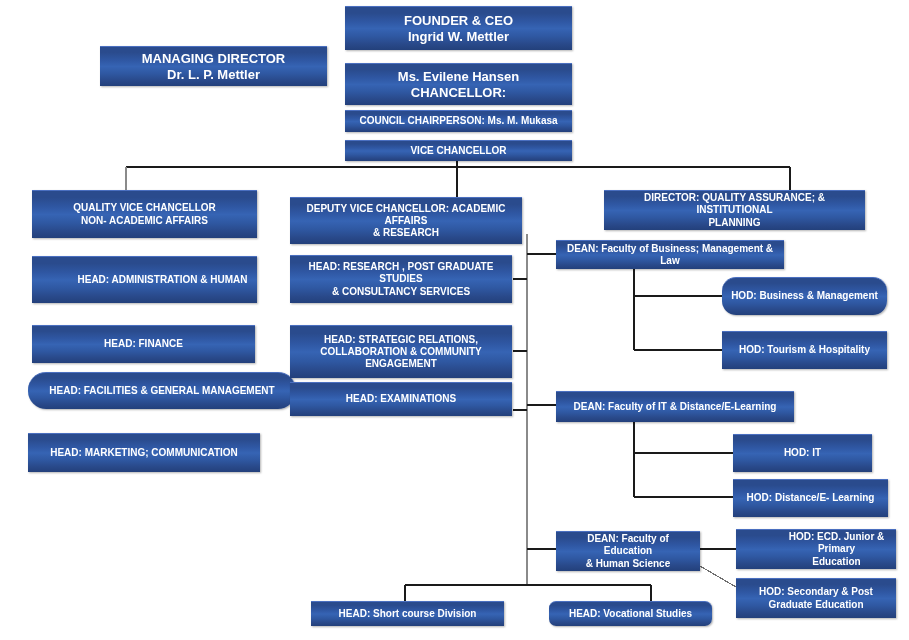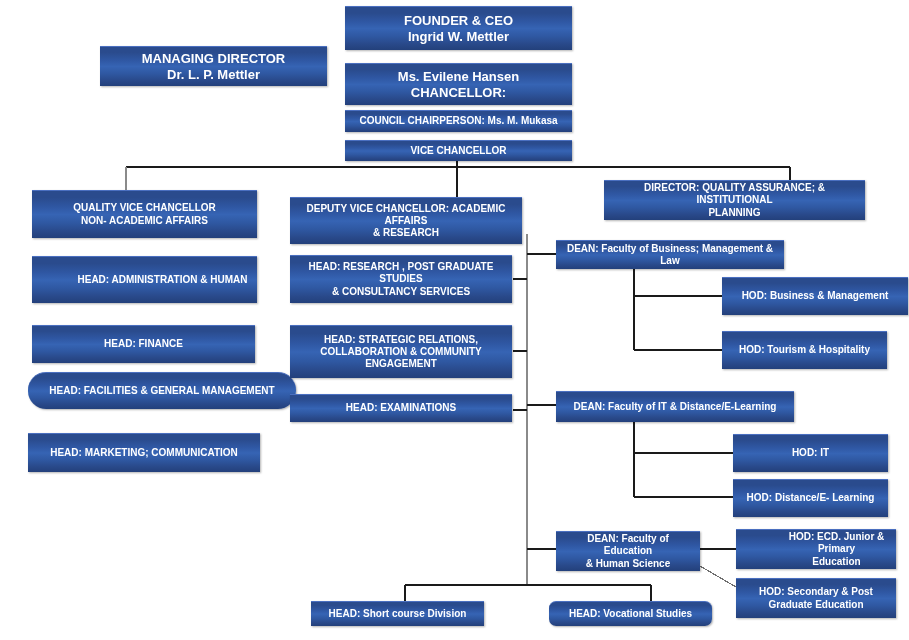--- a/index.html
+++ b/index.html
@@ -174,48 +174,48 @@
   </div>
 
   <div class="node fs10" style="left:290px; top:325px; width:222px; height:53px;">
     <span>
       <span>HEAD: STRATEGIC RELATIONS,</span>
       <span>COLLABORATION &amp; COMMUNITY</span>
       <span>ENGAGEMENT</span>
     </span>
   </div>
 
-  <div class="node fs11" style="left:290px; top:394px; width:222px; height:28px;">
+  <div class="node fs11" style="left:290px; top:382px; width:222px; height:34px;">
     <span>HEAD: EXAMINATIONS</span>
   </div>
 
-  <div class="node fs10" style="left:604px; top:180px; width:261px; height:40px;">
+  <div class="node fs10" style="left:604px; top:190px; width:261px; height:40px;">
     <span>
       <span>DIRECTOR: QUALITY ASSURANCE; &amp; INSTITUTIONAL</span>
       <span>PLANNING</span>
     </span>
   </div>
 
   <div class="node fs11" style="left:556px; top:240px; width:228px; height:29px;">
     <span>DEAN: Faculty of Business; Management &amp; Law</span>
   </div>
 
-  <div class="node fs11" style="left:722px; top:277px; width:186px; height:38px;">
+  <div class="node fs11" style="left:722px; top:277px; width:165px; height:38px;border-radius:14px;">
     <span>HOD: Business &amp; Management</span>
   </div>
 
   <div class="node fs11" style="left:722px; top:331px; width:165px; height:38px;">
     <span>HOD: Tourism &amp; Hospitality</span>
   </div>
 
   <div class="node fs11" style="left:556px; top:391px; width:238px; height:31px;">
     <span>DEAN: Faculty of IT &amp; Distance/E-Learning</span>
   </div>
 
-  <div class="node fs11" style="left:733px; top:434px; width:155px; height:38px;">
+  <div class="node fs11" style="left:733px; top:434px; width:139px; height:38px;">
     <span>HOD: IT</span>
   </div>
 
   <div class="node fs11" style="left:733px; top:479px; width:155px; height:38px;">
     <span>HOD: Distance/E- Learning</span>
   </div>
 
   <div class="node fs11" style="left:556px; top:531px; width:144px; height:40px;">
     <span>
       <span>DEAN: Faculty of Education</span>
@@ -230,21 +230,21 @@
     </span>
   </div>
 
   <div class="node fs11" style="left:736px; top:578px; width:160px; height:40px;">
     <span>
       <span>HOD:  Secondary &amp; Post</span>
       <span>Graduate Education</span>
     </span>
   </div>
 
-  <div class="node fs11" style="left:311px; top:601px; width:173px; height:25px;">
+  <div class="node fs11" style="left:311px; top:601px; width:193px; height:25px;">
     <span>HEAD: Short course Division</span>
   </div>
 
   <div class="node fs11" style="left:549px; top:601px; width:163px; height:25px;border-radius:7px;">
     <span>HEAD: Vocational Studies</span>
   </div>
 
 </div>
 
 </body></html>

